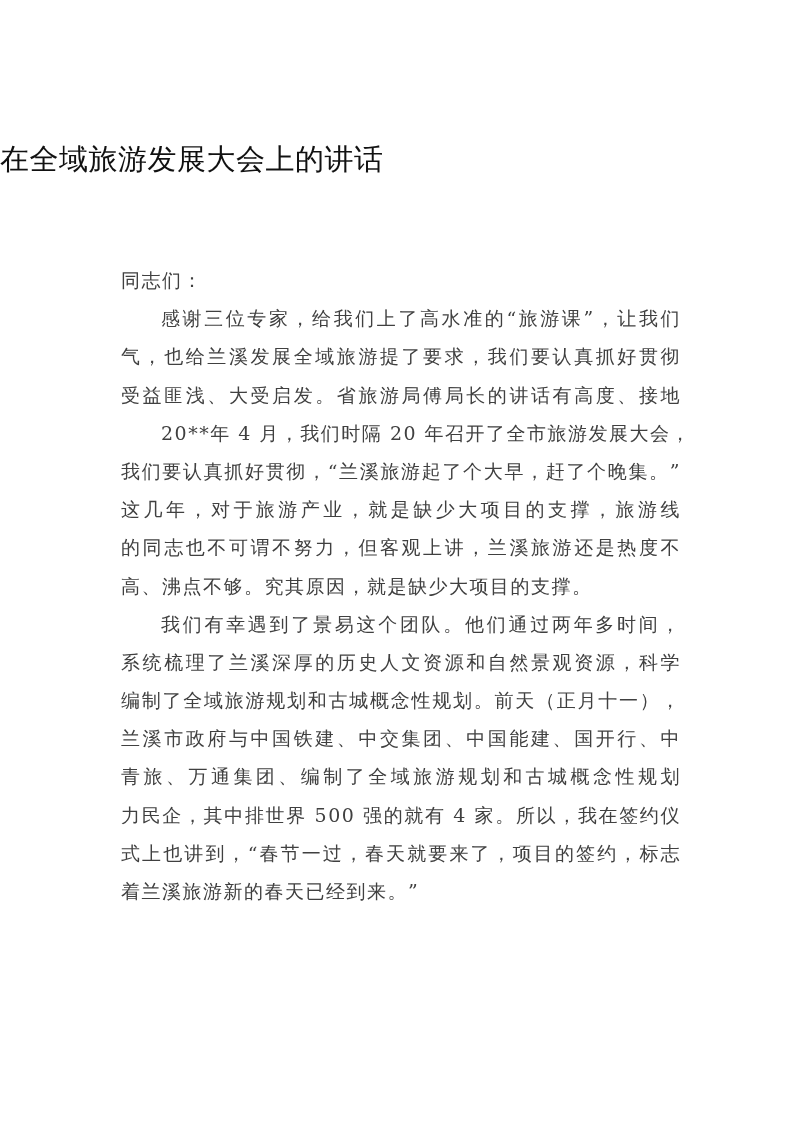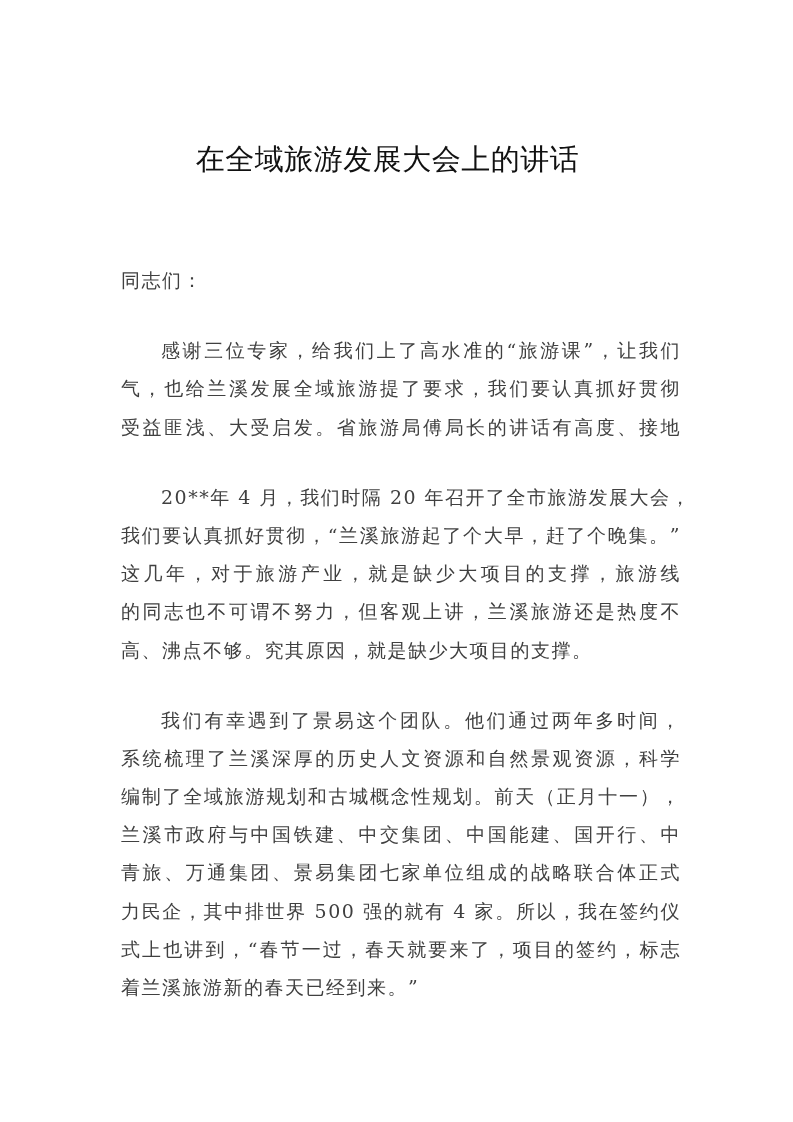--- a/index.html
+++ b/index.html
@@ -4,34 +4,34 @@
 <style>
   html, body { margin: 0; padding: 0; background: #ffffff; }
   body { width: 793px; height: 1122px; position: relative; overflow: hidden; }
   .page {
     position: absolute; left: 0; top: 0; width: 793px; height: 1122px;
     background: #ffffff; color: #1a1a1a;
     font-family: "DejaVu Serif", "Liberation Serif", serif;
   }
   .title {
     position: absolute; left: 0; top: 139px; width: 775px;
-    text-align: center; font-size: 29px; line-height: 40px; letter-spacing: 0.5px;
+    font-size: 29px; line-height: 40px; letter-spacing: 0.5px;
     color: #111;
   }
   .body {
     position: absolute; left: 121px; top: 261px; width: 560px;
     font-size: 19px; color: #404040;
   }
   .line {
     height: 38.2px; line-height: 38.2px; white-space: nowrap;
     text-align: justify; text-align-last: justify;
     letter-spacing: 1.5px;
   }
   .line.last { text-align-last: left; }
-  .line.indent { padding-left: 40px; margin-top: 32px; }
+  .line.indent { padding-left: 40px; }
 </style>
 </head>
 <body>
 
 <div class="page">
   <div class="title">在全域旅游发展大会上的讲话</div>
 
   <div class="body">
     <div class="line last">同志们：</div>
 
@@ -47,19 +47,19 @@
       <div class="line">这几年，对于旅游产业，就是缺少大项目的支撑，旅游线</div>
       <div class="line">的同志也不可谓不努力，但客观上讲，兰溪旅游还是热度不</div>
       <div class="line last">高、沸点不够。究其原因，就是缺少大项目的支撑。</div>
     </div>
 
     <div>
       <div class="line indent">我们有幸遇到了景易这个团队。他们通过两年多时间，</div>
       <div class="line">系统梳理了兰溪深厚的历史人文资源和自然景观资源，科学</div>
       <div class="line">编制了全域旅游规划和古城概念性规划。前天（正月十一），</div>
       <div class="line">兰溪市政府与中国铁建、中交集团、中国能建、国开行、中</div>
-      <div class="line">青旅、万通集团、景易集团七家单位组成的战略联合体正式</div>
+      <div class="line">青旅、万通集团、编制了全域旅游规划和古城概念性规划</div>
       <div class="line">力民企，其中排世界 500 强的就有 4 家。所以，我在签约仪</div>
       <div class="line">式上也讲到，“春节一过，春天就要来了，项目的签约，标志</div>
       <div class="line last">着兰溪旅游新的春天已经到来。”</div>
     </div>
   </div>
 </div>
 
 </body></html>

